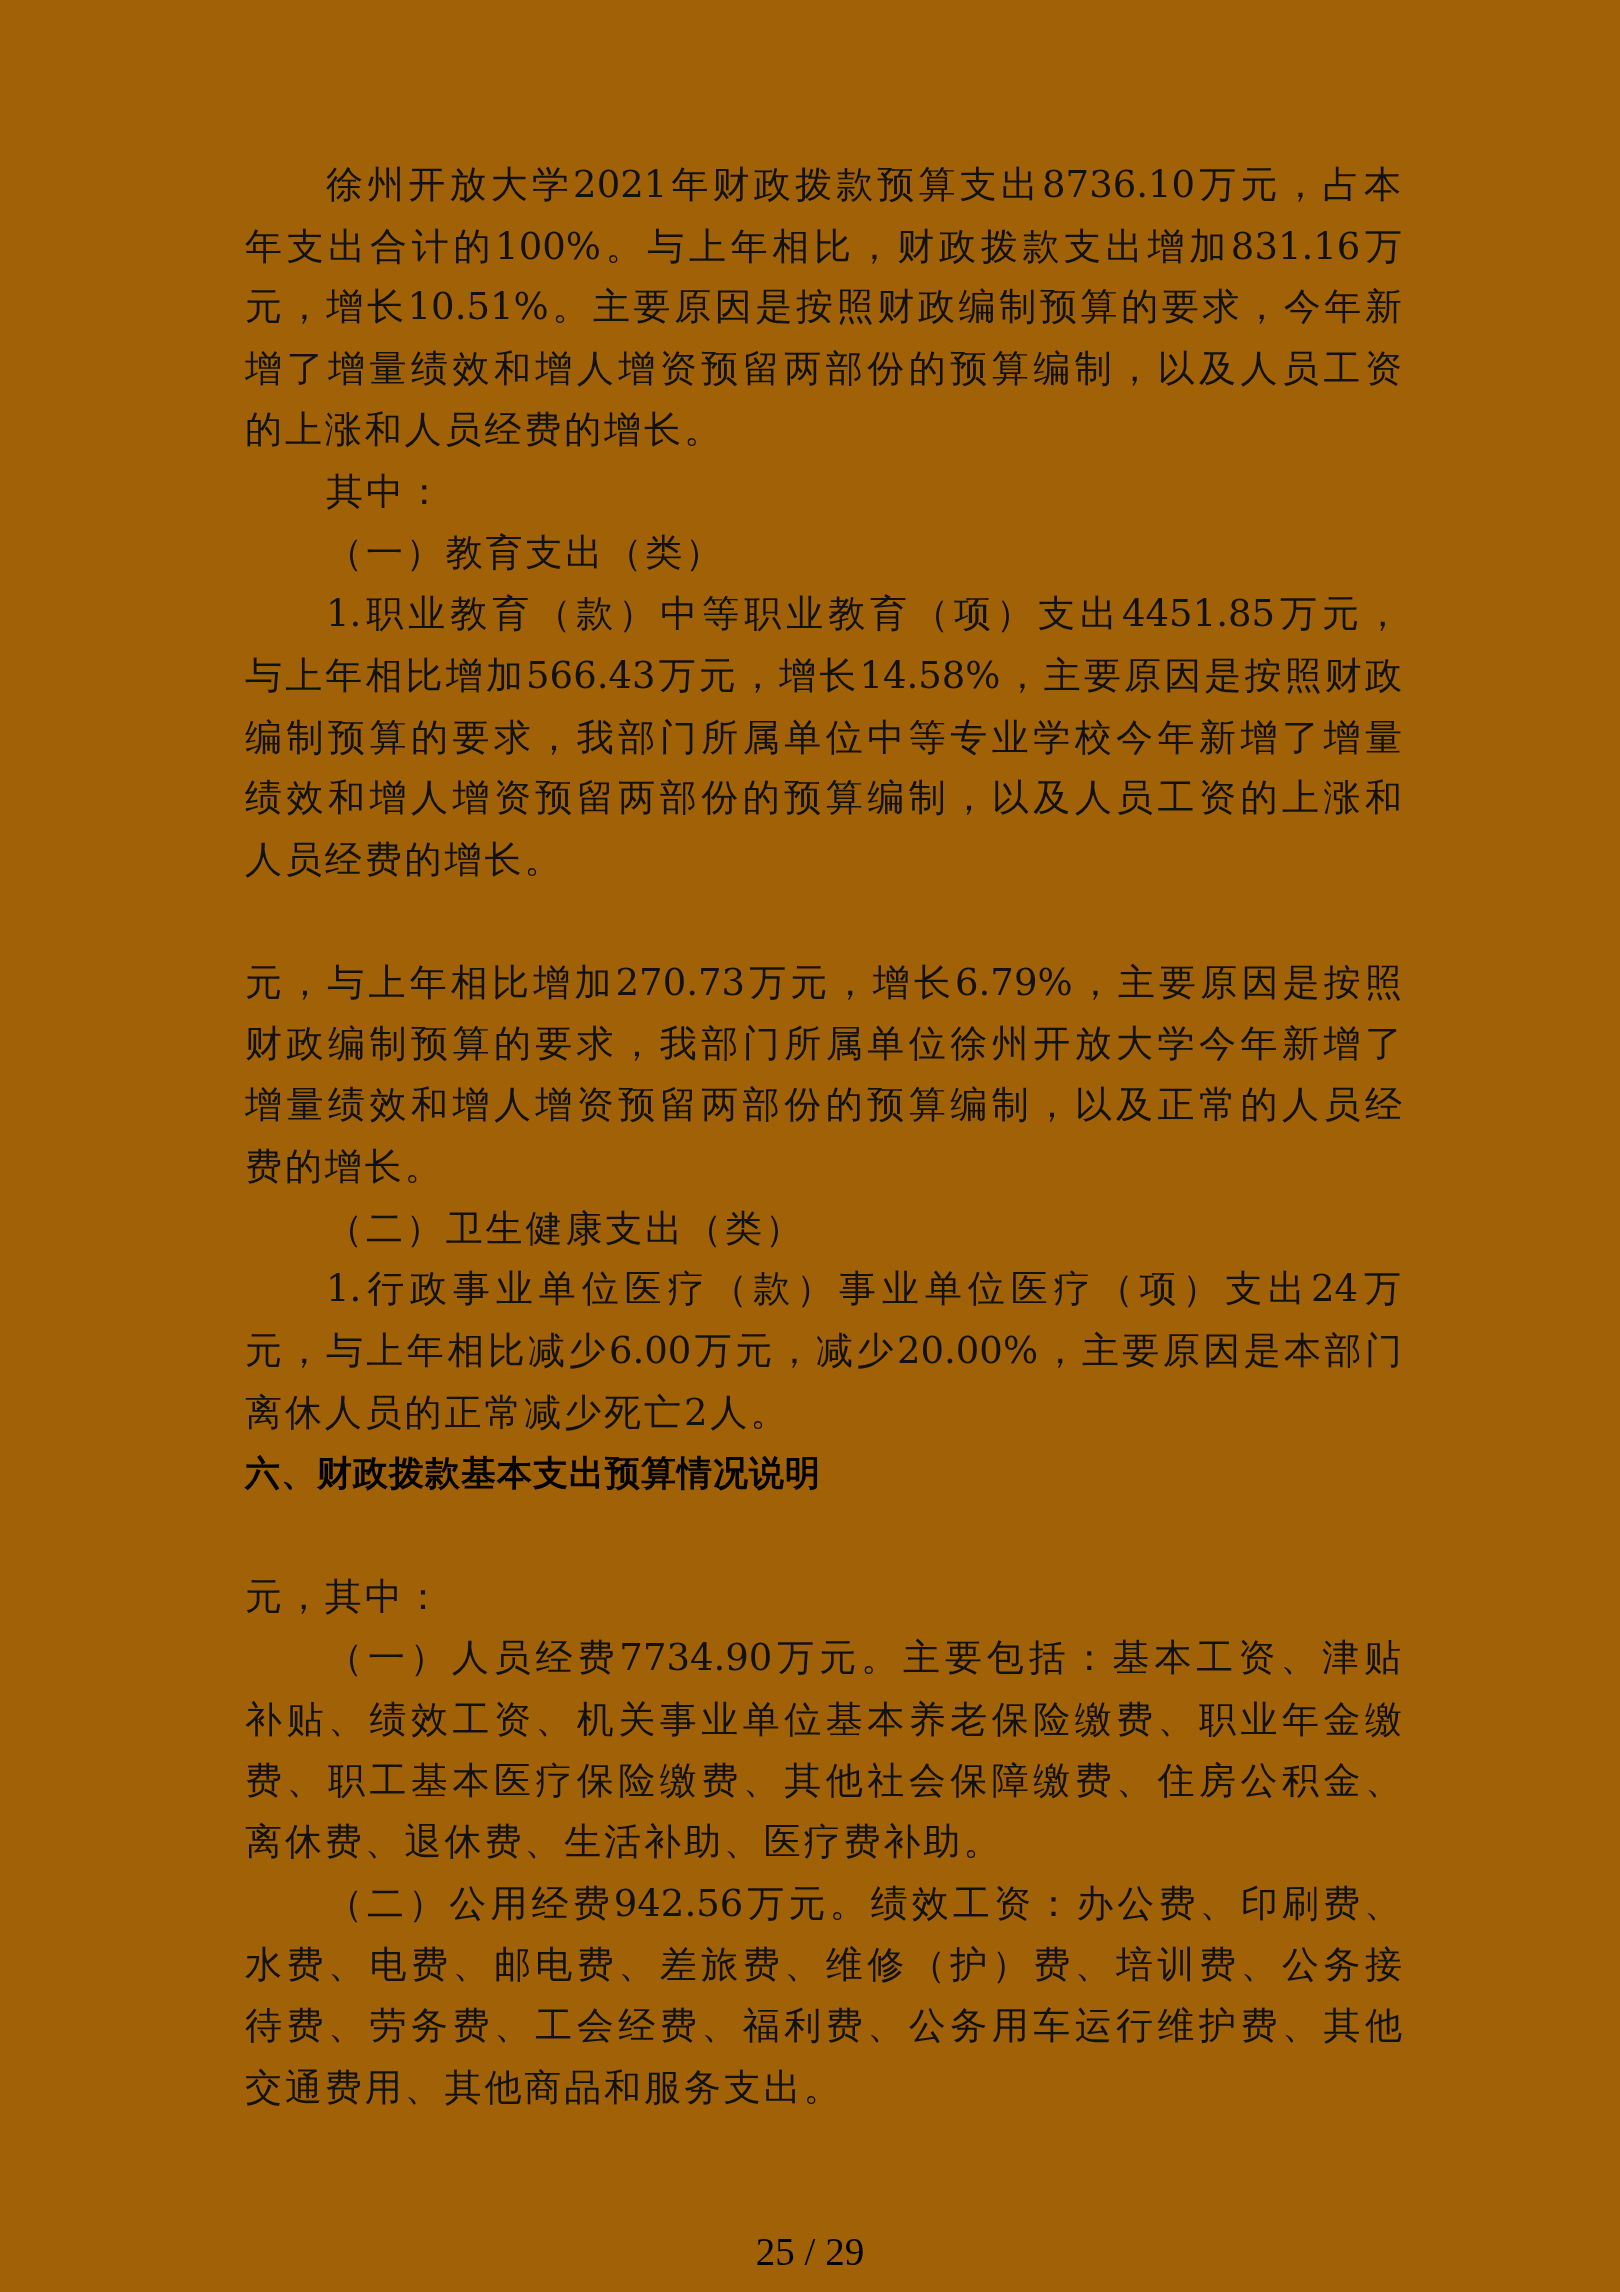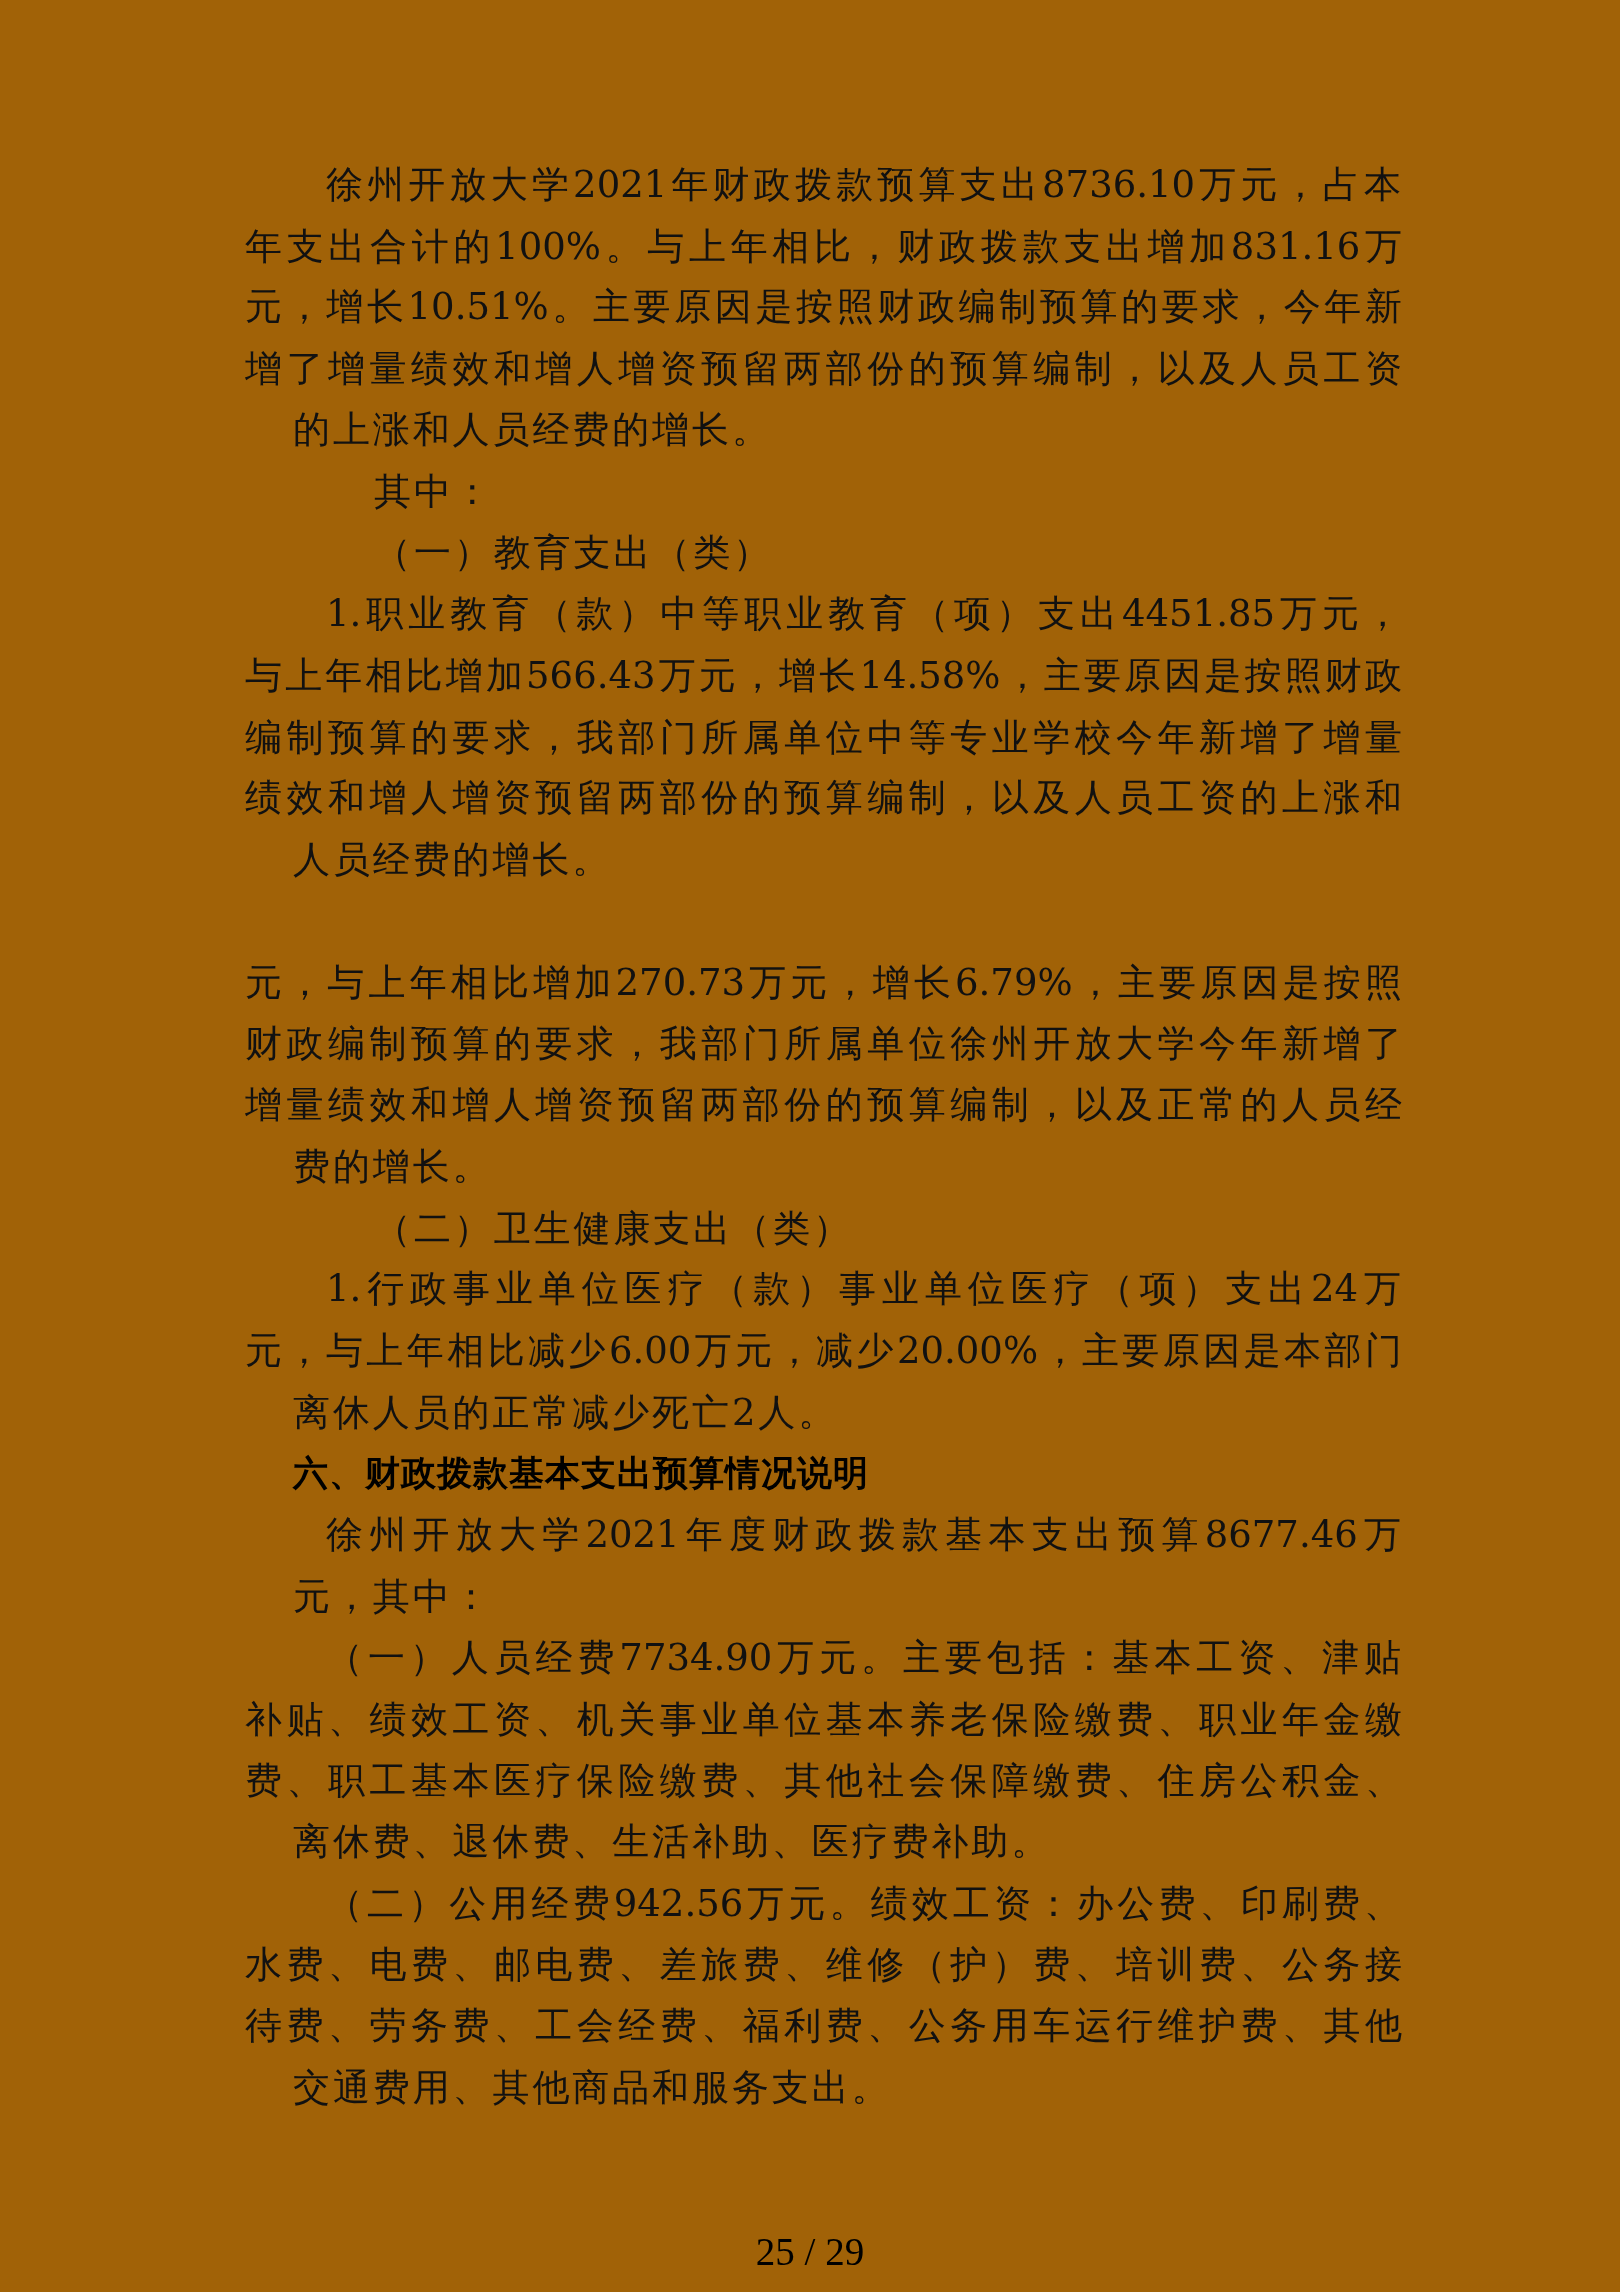--- a/index.html
+++ b/index.html
@@ -11,21 +11,21 @@
     width: 1157px;
     height: 49px;
     line-height: 49px;
     font-family: "DejaVu Serif", "Liberation Serif", serif;
     font-size: 37px;
     color: #111;
     white-space: nowrap;
     overflow: visible;
   }
   .line.full { text-align: justify; text-align-last: justify; }
-  .line.end { text-align: left; text-align-last: left; letter-spacing: 2.9px; margin-left: 48px; }
+  .line.end { text-align: left; text-align-last: left; letter-spacing: 2.9px; }
   .line.indent { left: 326px; width: 1075px; }
   .heading {
     font-family: "DejaVu Sans", "Liberation Sans", sans-serif;
     font-weight: bold;
     font-size: 35px;
     letter-spacing: 0px;
     color: #000;
   }
   .page-number {
     position: absolute;
@@ -64,21 +64,20 @@
   <div class="line end" style="top:1142px">费的增长。</div>
 
   <div class="line indent end" style="top:1204px">（二）卫生健康支出（类）</div>
 
   <div class="line indent full" style="top:1264px">1.行政事业单位医疗（款）事业单位医疗（项）支出24万</div>
   <div class="line full" style="top:1326px">元，与上年相比减少6.00万元，减少20.00%，主要原因是本部门</div>
   <div class="line end" style="top:1388px">离休人员的正常减少死亡2人。</div>
 
   <div class="line end heading" style="top:1449px; letter-spacing:1px;">六、财政拨款基本支出预算情况说明</div>
 
-  <div class="line indent full" style="top:1510px">徐州开放大学2021年度财政拨款基本支出预算8677.46万</div>
   <div class="line end" style="top:1572px">元，其中：</div>
 
   <div class="line indent full" style="top:1633px">（一）人员经费7734.90万元。主要包括：基本工资、津贴</div>
   <div class="line full" style="top:1695px">补贴、绩效工资、机关事业单位基本养老保险缴费、职业年金缴</div>
   <div class="line full" style="top:1756px">费、职工基本医疗保险缴费、其他社会保障缴费、住房公积金、</div>
   <div class="line end" style="top:1817px">离休费、退休费、生活补助、医疗费补助。</div>
 
   <div class="line indent full" style="top:1879px">（二）公用经费942.56万元。绩效工资：办公费、印刷费、</div>
   <div class="line full" style="top:2001px">待费、劳务费、工会经费、福利费、公务用车运行维护费、其他</div>
   <div class="line full" style="top:1940px">水费、电费、邮电费、差旅费、维修（护）费、培训费、公务接</div>

